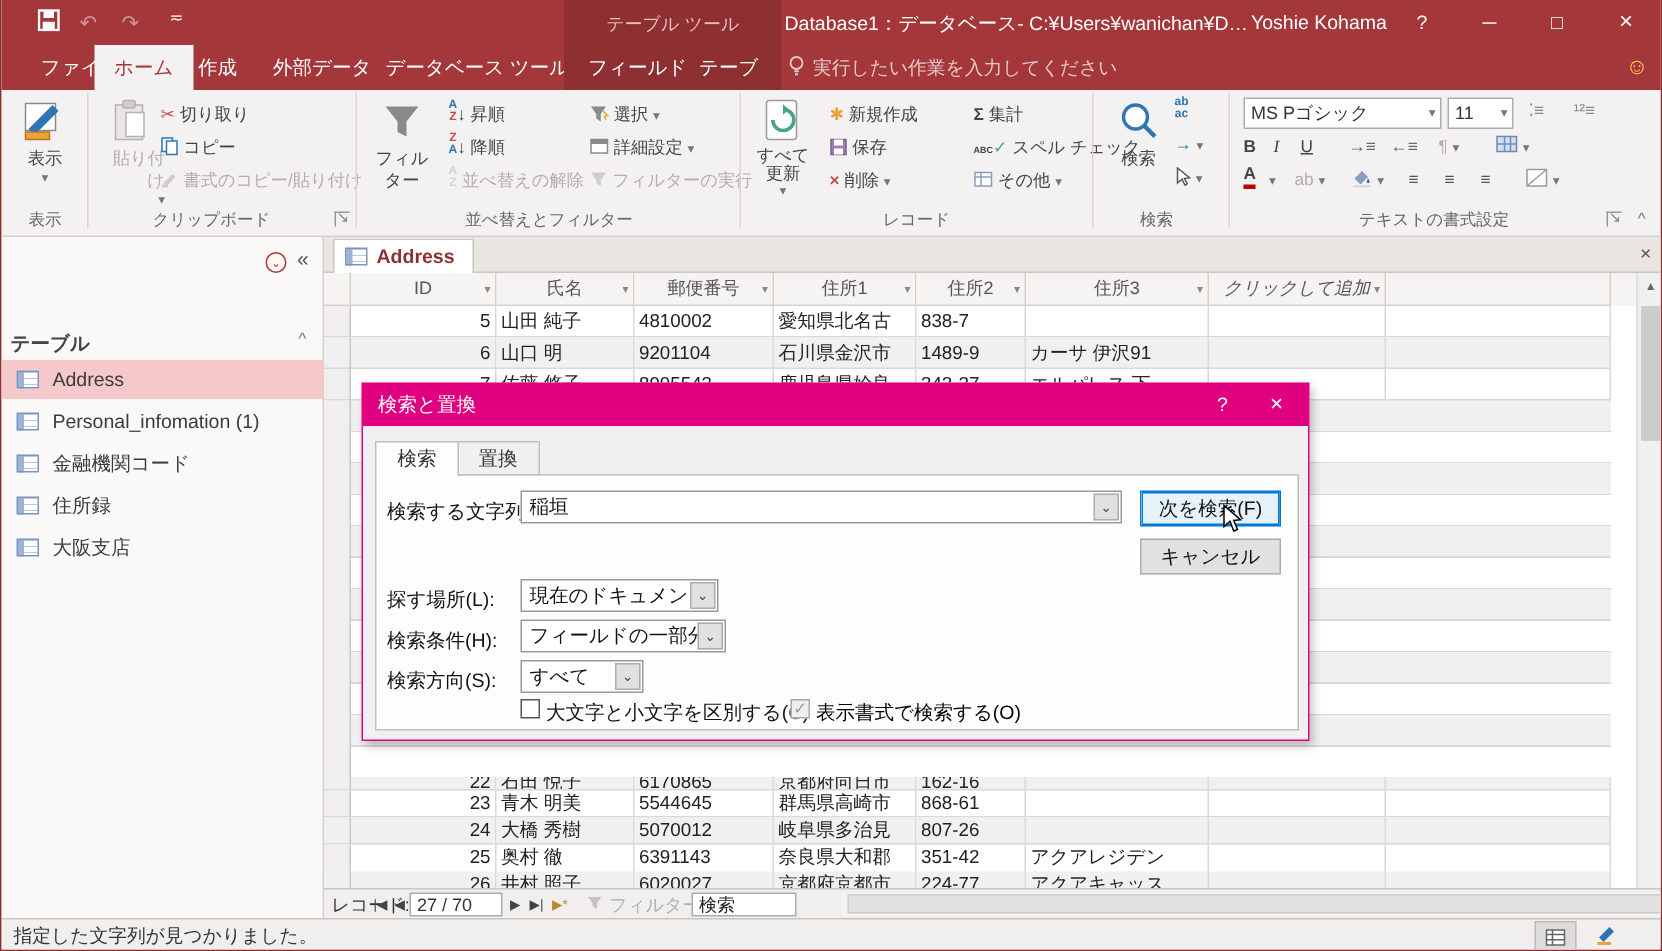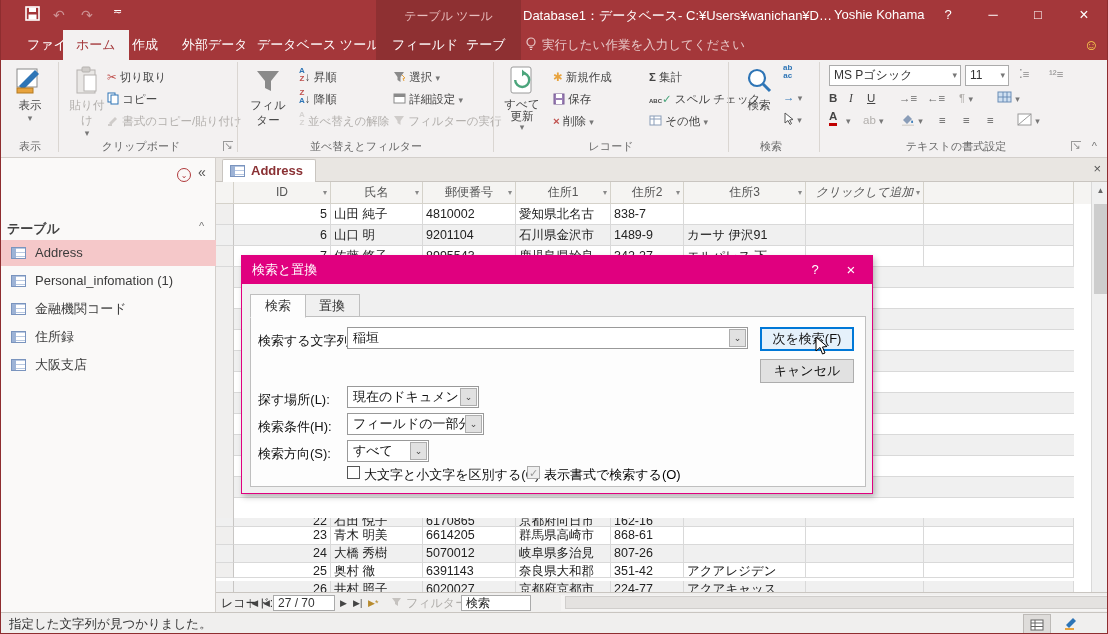--- a/index.html
+++ b/index.html
@@ -150,21 +150,21 @@
             <path d="M4 20 L20 4 L24 8 L8 24 Z" fill="#2e75b6"></path>
             <rect x="2" y="22" width="16" height="5" fill="#e8a33d" stroke="#b57a20"></rect>
           </svg>
       </div>
       <div>表示</div>
       <div class="dda">▾</div>
     </div>
     <div class="glabel" style="left:6px;width:46px;">表示</div>
     <div class="gsep" style="left:57px;"></div>
 
-    <div class="bigbtn disabled" style="left:63px;">
+    <div class="bigbtn disabled" style="left:63px;text-align:right;">
       <div class="bicon">
         <svg width="26" height="30" viewBox="0 0 26 30">
             <rect x="3" y="4" width="18" height="23" fill="#e9e7e5" stroke="#b5b2af"></rect>
             <rect x="8" y="1" width="8" height="5" rx="1" fill="#d0cdca" stroke="#b5b2af"></rect>
             <rect x="10" y="9" width="12" height="16" fill="#fff" stroke="#b5b2af"></rect>
           </svg>
       </div>
       <div>貼り付け</div>
       <div class="dda">▾</div>
     </div>
@@ -369,39 +369,39 @@
         <div class="tcell" style="left:300px;width:95px;line-height:6px;">京都府向日市</div>
         <div class="tcell" style="left:395px;width:73px;line-height:6px;">162-16</div>
         <div class="tcell" style="left:468px;width:122px;"></div>
         <div class="tcell" style="left:590px;width:118px;"></div>
         <div class="tcell" style="left:708px;width:150px;"></div>
       </div>
       <div class="trow" style="top:345px;height:18px;">
         <div class="tcell selcell" style="left:0;width:18px;"></div>
         <div class="tcell" style="left:18px;width:97px;text-align:right;line-height:17px;">23</div>
         <div class="tcell" style="left:115px;width:92px;line-height:17px;">青木 明美</div>
-        <div class="tcell" style="left:207px;width:93px;line-height:17px;">6614205</div>
+        <div class="tcell" style="left:207px;width:93px;line-height:17px;">5544645</div>
         <div class="tcell" style="left:300px;width:95px;line-height:17px;">群馬県高崎市</div>
         <div class="tcell" style="left:395px;width:73px;line-height:17px;">868-61</div>
         <div class="tcell" style="left:468px;width:122px;"></div>
         <div class="tcell" style="left:590px;width:118px;"></div>
         <div class="tcell" style="left:708px;width:150px;"></div>
       </div>
       <div class="trow shade" style="top:363px;height:18px;">
         <div class="tcell selcell" style="left:0;width:18px;"></div>
         <div class="tcell" style="left:18px;width:97px;text-align:right;line-height:17px;">24</div>
         <div class="tcell" style="left:115px;width:92px;line-height:17px;">大橋 秀樹</div>
         <div class="tcell" style="left:207px;width:93px;line-height:17px;">5070012</div>
         <div class="tcell" style="left:300px;width:95px;line-height:17px;">岐阜県多治見</div>
         <div class="tcell" style="left:395px;width:73px;line-height:17px;">807-26</div>
         <div class="tcell" style="left:468px;width:122px;"></div>
         <div class="tcell" style="left:590px;width:118px;"></div>
         <div class="tcell" style="left:708px;width:150px;"></div>
       </div>
-      <div class="trow" style="top:381px;height:15px;">
+      <div class="trow" style="top:381px;height:32px;">
         <div class="tcell selcell" style="left:0;width:18px;"></div>
         <div class="tcell" style="left:18px;width:97px;text-align:right;line-height:17px;">25</div>
         <div class="tcell" style="left:115px;width:92px;line-height:17px;">奥村 徹</div>
         <div class="tcell" style="left:207px;width:93px;line-height:17px;">6391143</div>
         <div class="tcell" style="left:300px;width:95px;line-height:17px;">奈良県大和郡</div>
         <div class="tcell" style="left:395px;width:73px;line-height:17px;">351-42</div>
         <div class="tcell" style="left:468px;width:122px;line-height:17px;">アクアレジデン</div>
         <div class="tcell" style="left:590px;width:118px;"></div>
         <div class="tcell" style="left:708px;width:150px;"></div>
       </div>

